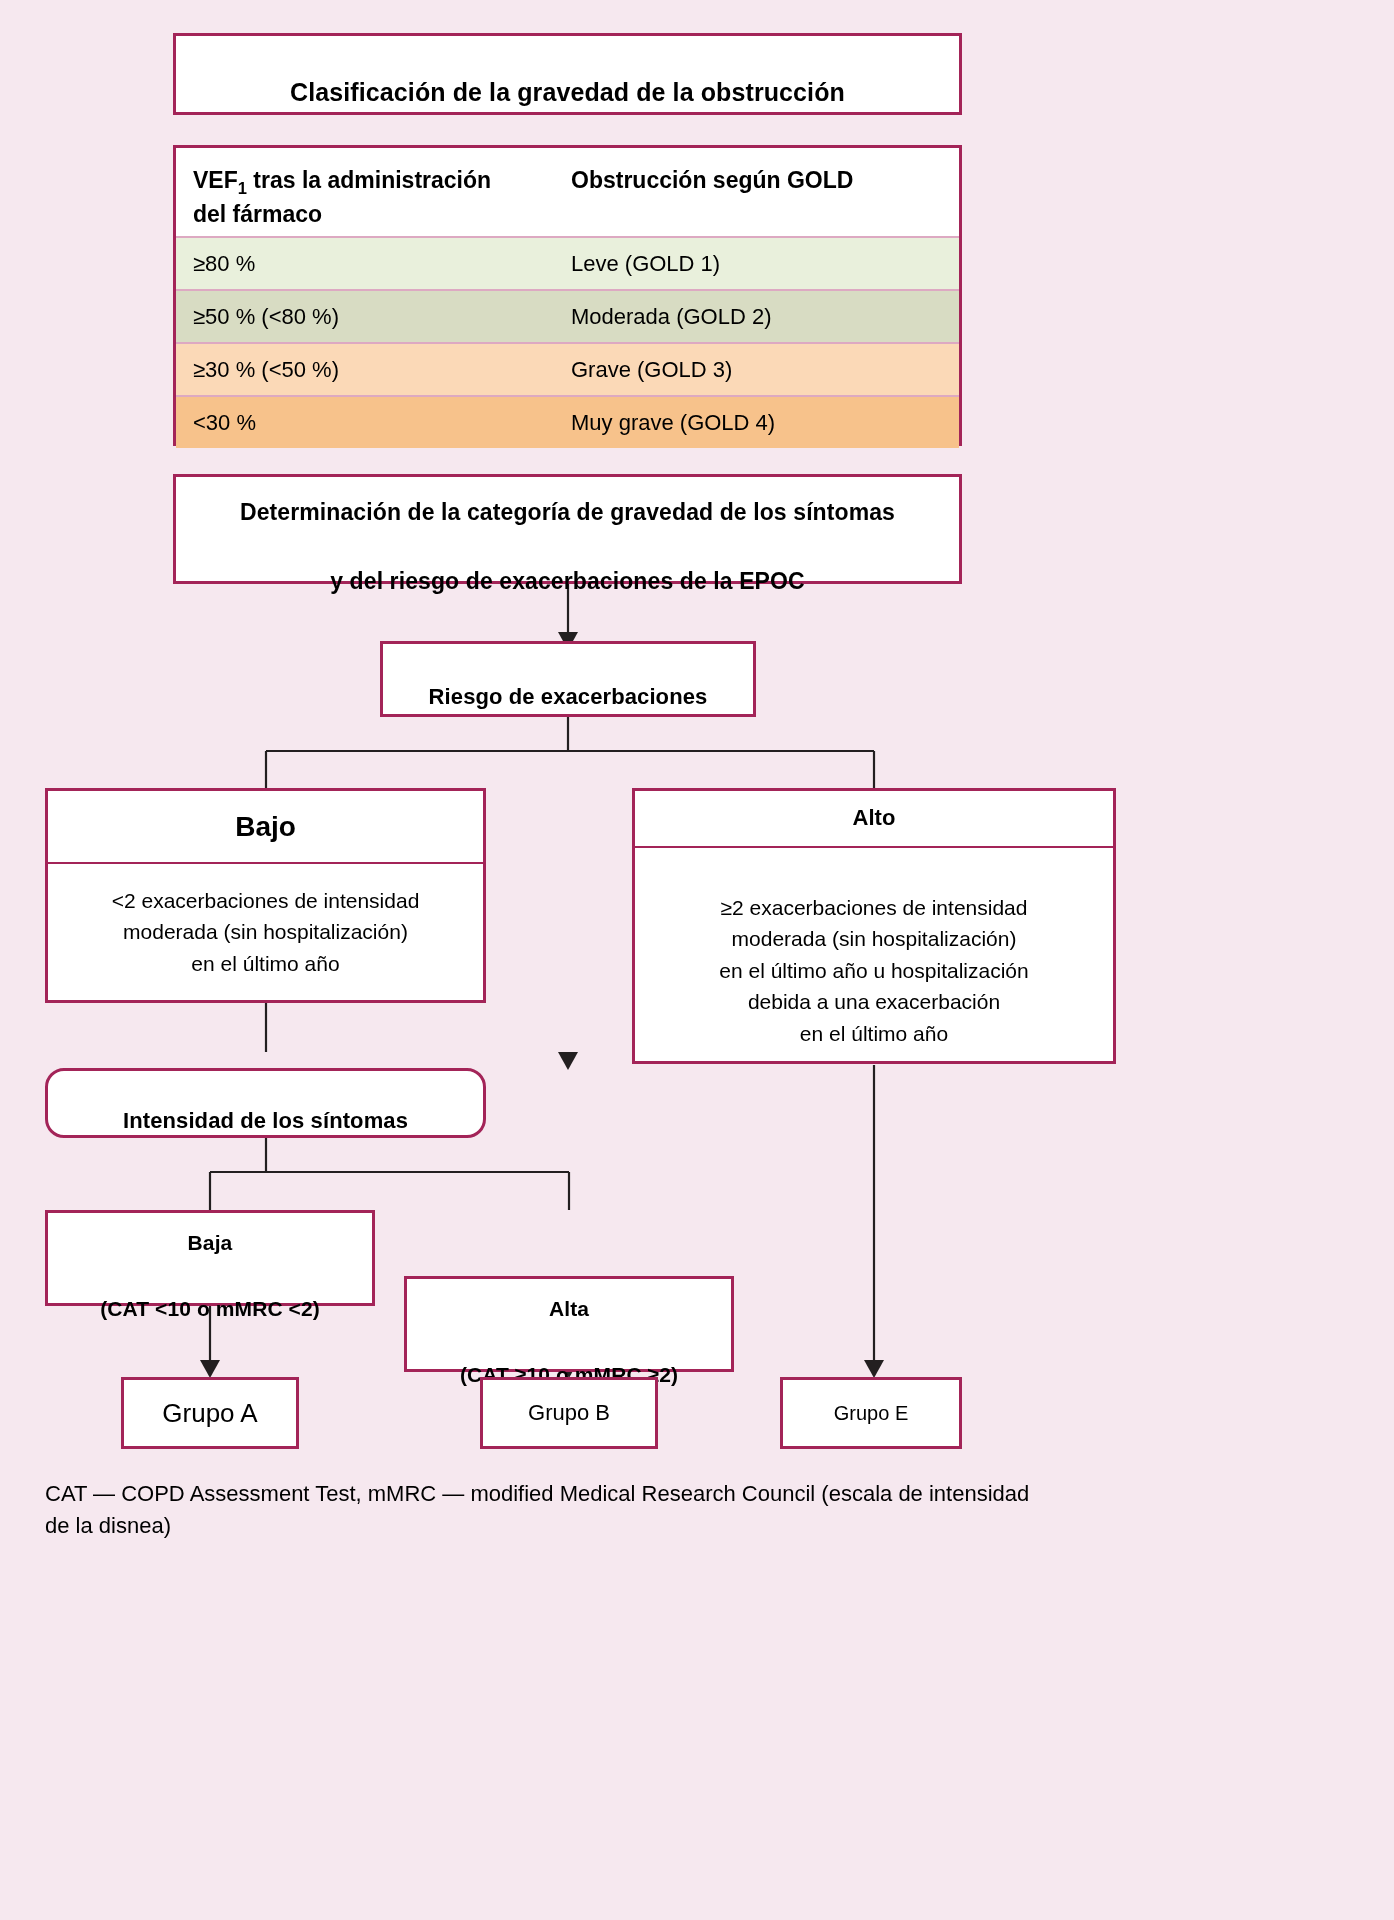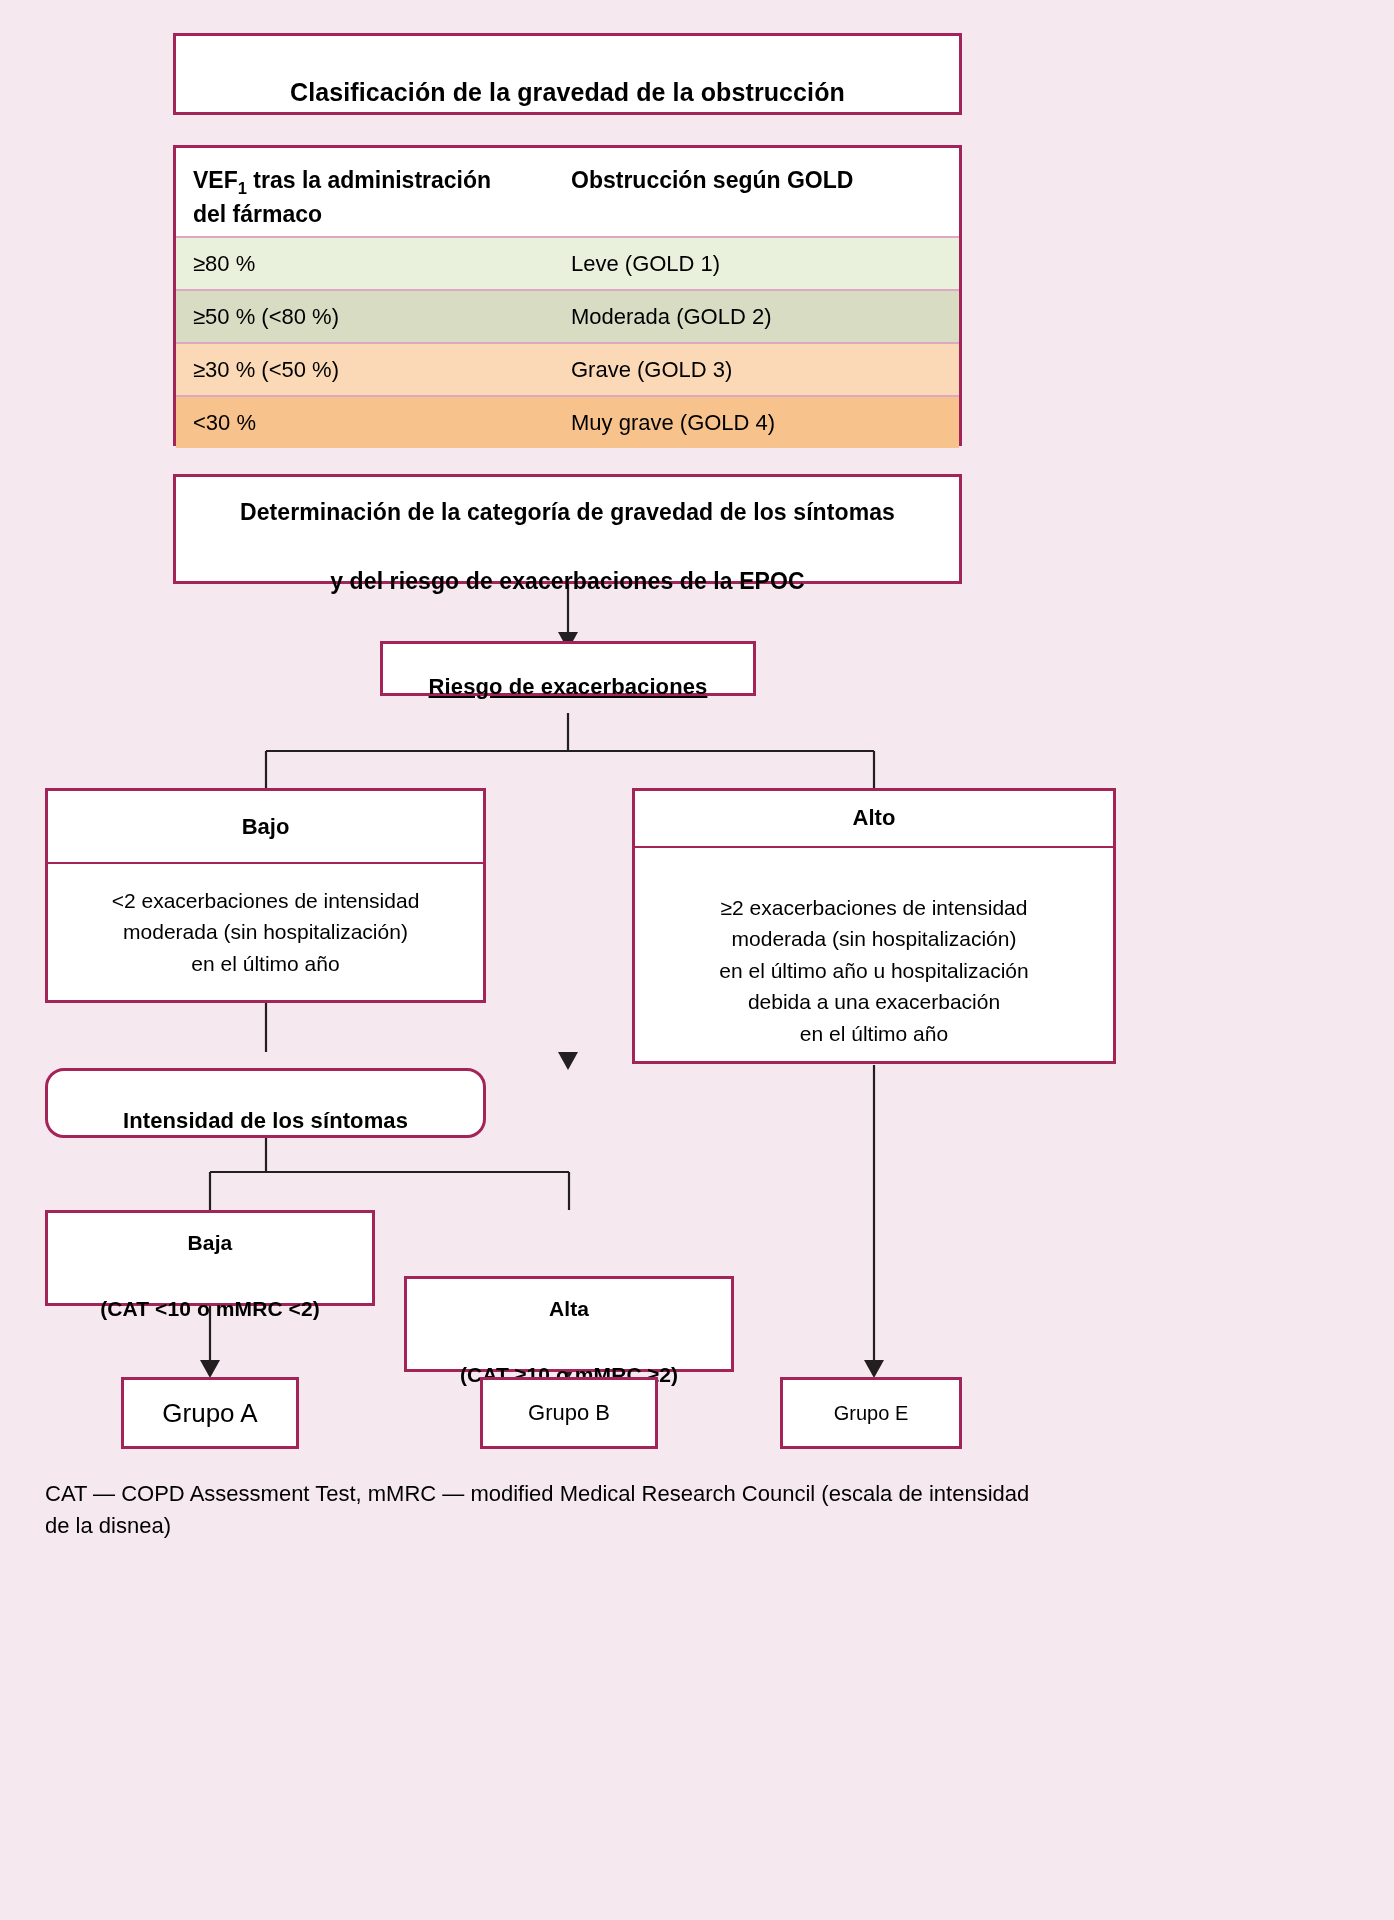--- a/index.html
+++ b/index.html
@@ -84,34 +84,33 @@
   #gold-table .thead .c1, #gold-table .thead .c2 { font-weight: bold; font-size: 23px; }
   #gold-table .data { height: 53px; }
   sub { font-size: .72em; }
 
   
   #banner-determinacion {
     left: 173px; top: 474px; width: 789px; height: 110px;
     font-size: 23px; line-height: 1.42;
   }
   #box-riesgo {
-    left: 380px; top: 641px; width: 376px; height: 55px;
-    font-size: 22px;
-    text-decoration: underline;
+    left: 380px; top: 641px; width: 376px; height: 76px;
+    font-size: 22px;
   }
   #box-bajo {
     left: 45px; top: 788px; width: 441px; height: 215px;
     padding: 0;
     justify-content: flex-start;
   }
   #box-bajo .hdr {
     width: 100%; height: 73px;
     display: flex; align-items: center; justify-content: center;
     border-bottom: 2px solid #a32458;
-    font-weight: bold; font-size: 22px;
+    font-weight: bold; font-size: 28px;
     box-sizing: border-box;
   }
   #box-bajo .body {
     flex: 1;
     display: flex; align-items: center; justify-content: center;
     font-size: 21px; line-height: 1.5;
     padding: 0 10px;
     box-sizing: border-box;
   }
   #box-alto {

